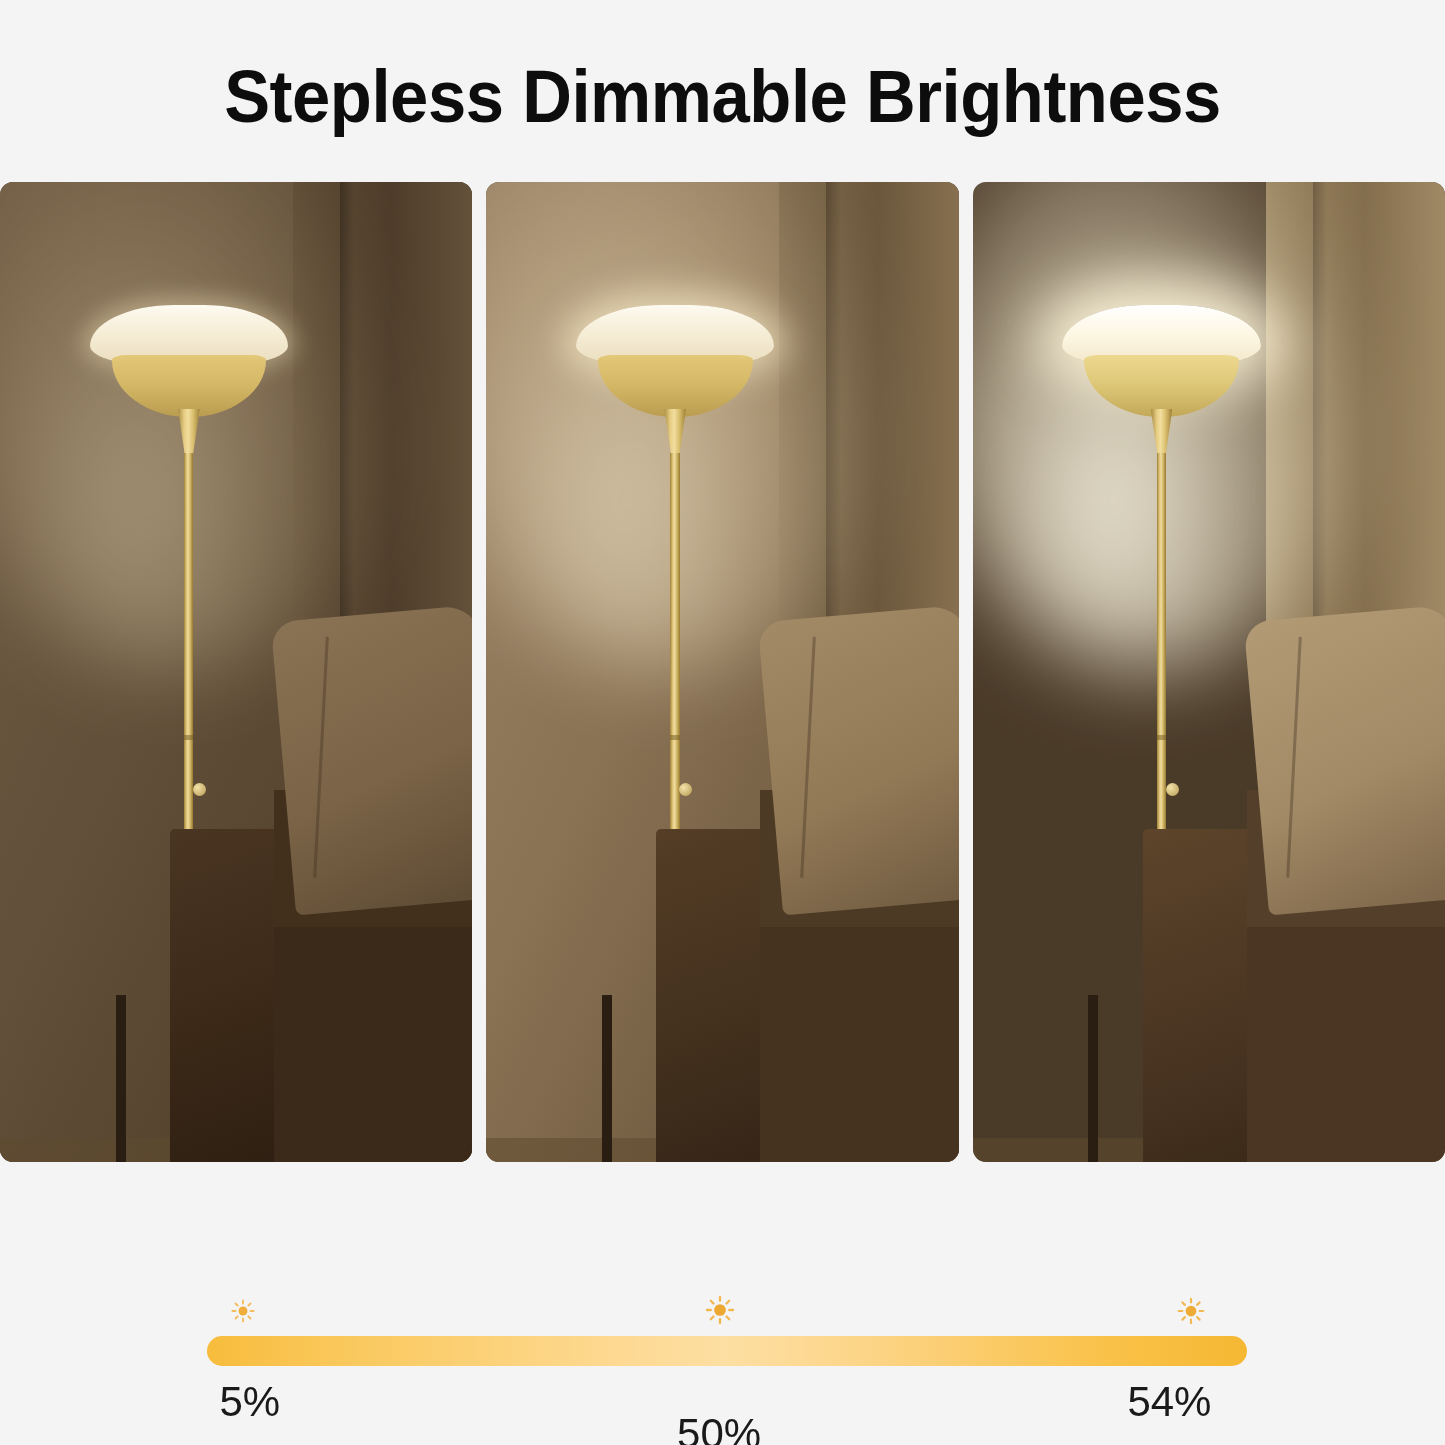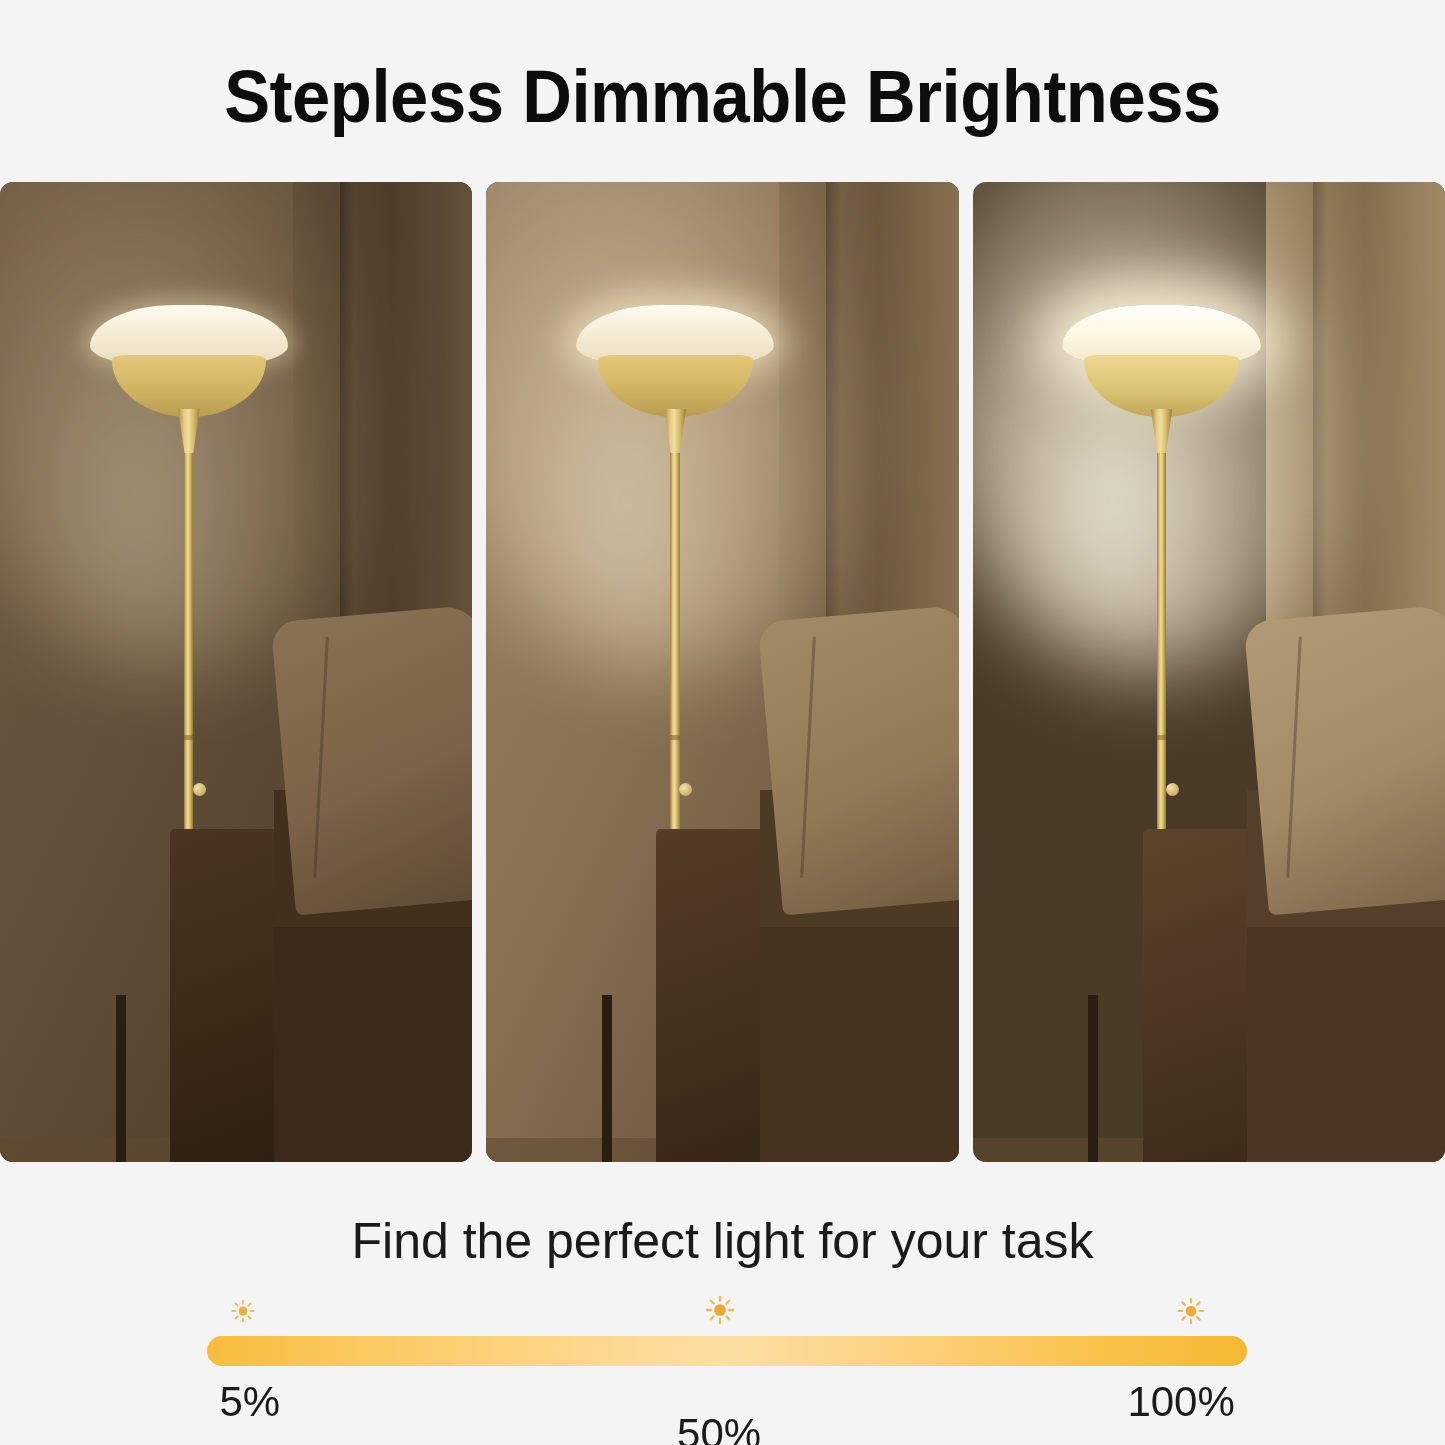--- a/index.html
+++ b/index.html
@@ -305,21 +305,20 @@
       <div class="sofa-arm" style="background:linear-gradient(160deg,#5d442b 0%,#4a3522 60%,#3b2a19 100%);"></div>
       <div class="sofa-back" style="background:#54402a;"></div>
       <div class="sofa-seat" style="background:#4a3622;"></div>
       <div class="pillow" style="background:linear-gradient(160deg,#b29a75 0%,#a28a66 55%,#7b6448 100%);">
         <div class="pillow-seam"></div>
       </div>
     </div>
 
   </div>
 
-  <div class="caption">Find the perfect light for your task</div>
 
   <div class="slider-wrap">
 
     <div class="sun-row">
       <span class="sun" style="left:2.2%;top:8px;">
         <svg width="26" height="26" viewBox="0 0 24 24">
           <circle cx="12" cy="12" r="4.1" fill="#f0ad3c"></circle>
           <g stroke="#f3bb5c" stroke-width="1.7" stroke-linecap="round">
             <line x1="12" y1="2.2" x2="12" y2="5.1"></line>
               <line x1="12" y1="18.9" x2="12" y2="21.8"></line>
@@ -364,18 +363,18 @@
           </g>
         </svg>
       </span>
     </div>
 
     <div class="bar"></div>
 
     <div class="labels">
       <span class="label" style="left:1.2%;">5%</span>
       <span class="label" style="left:45.2%;margin-top:32px;">50%</span>
-      <span class="label" style="left:88.5%;">100%</span>
+      <span class="label" style="left:88.5%;">54%</span>
     </div>
 
   </div>
 
 </div>
 
 </body></html>

